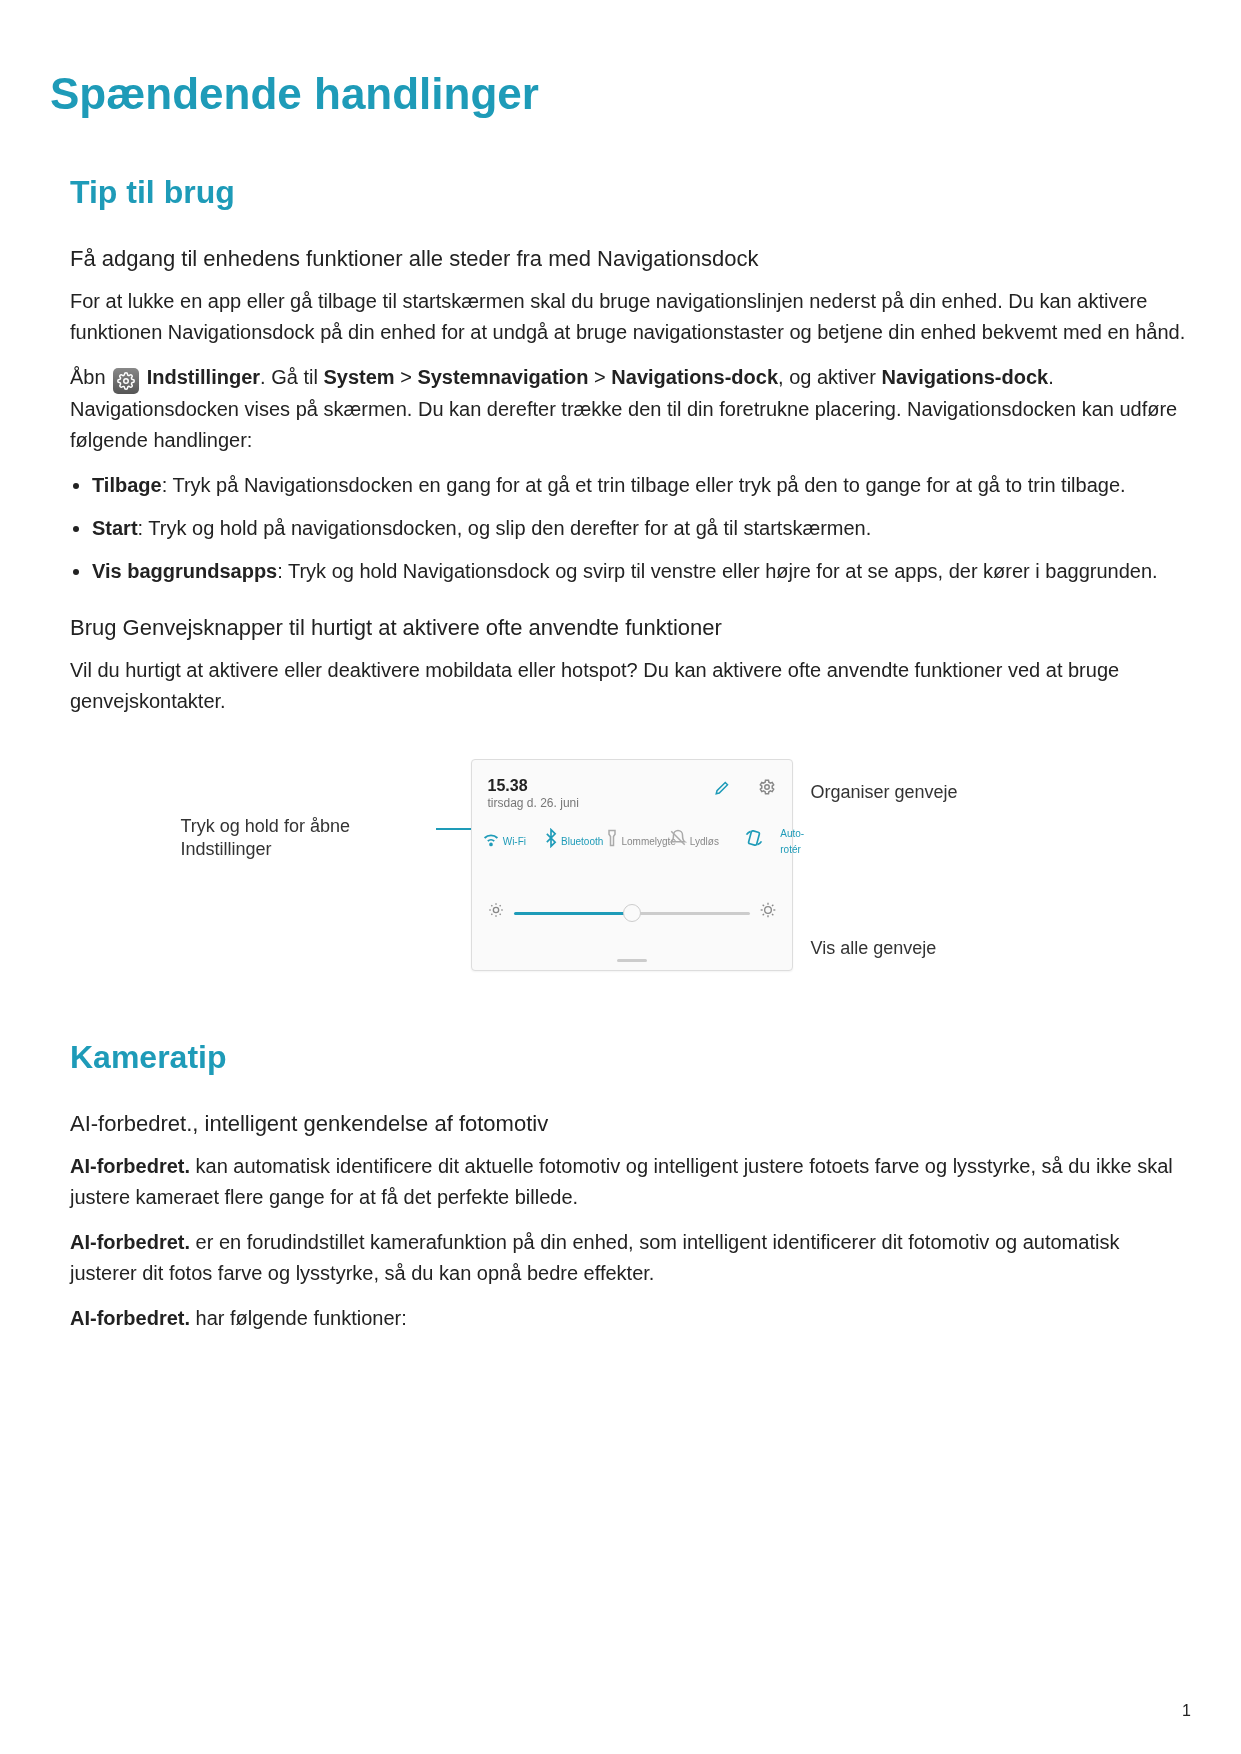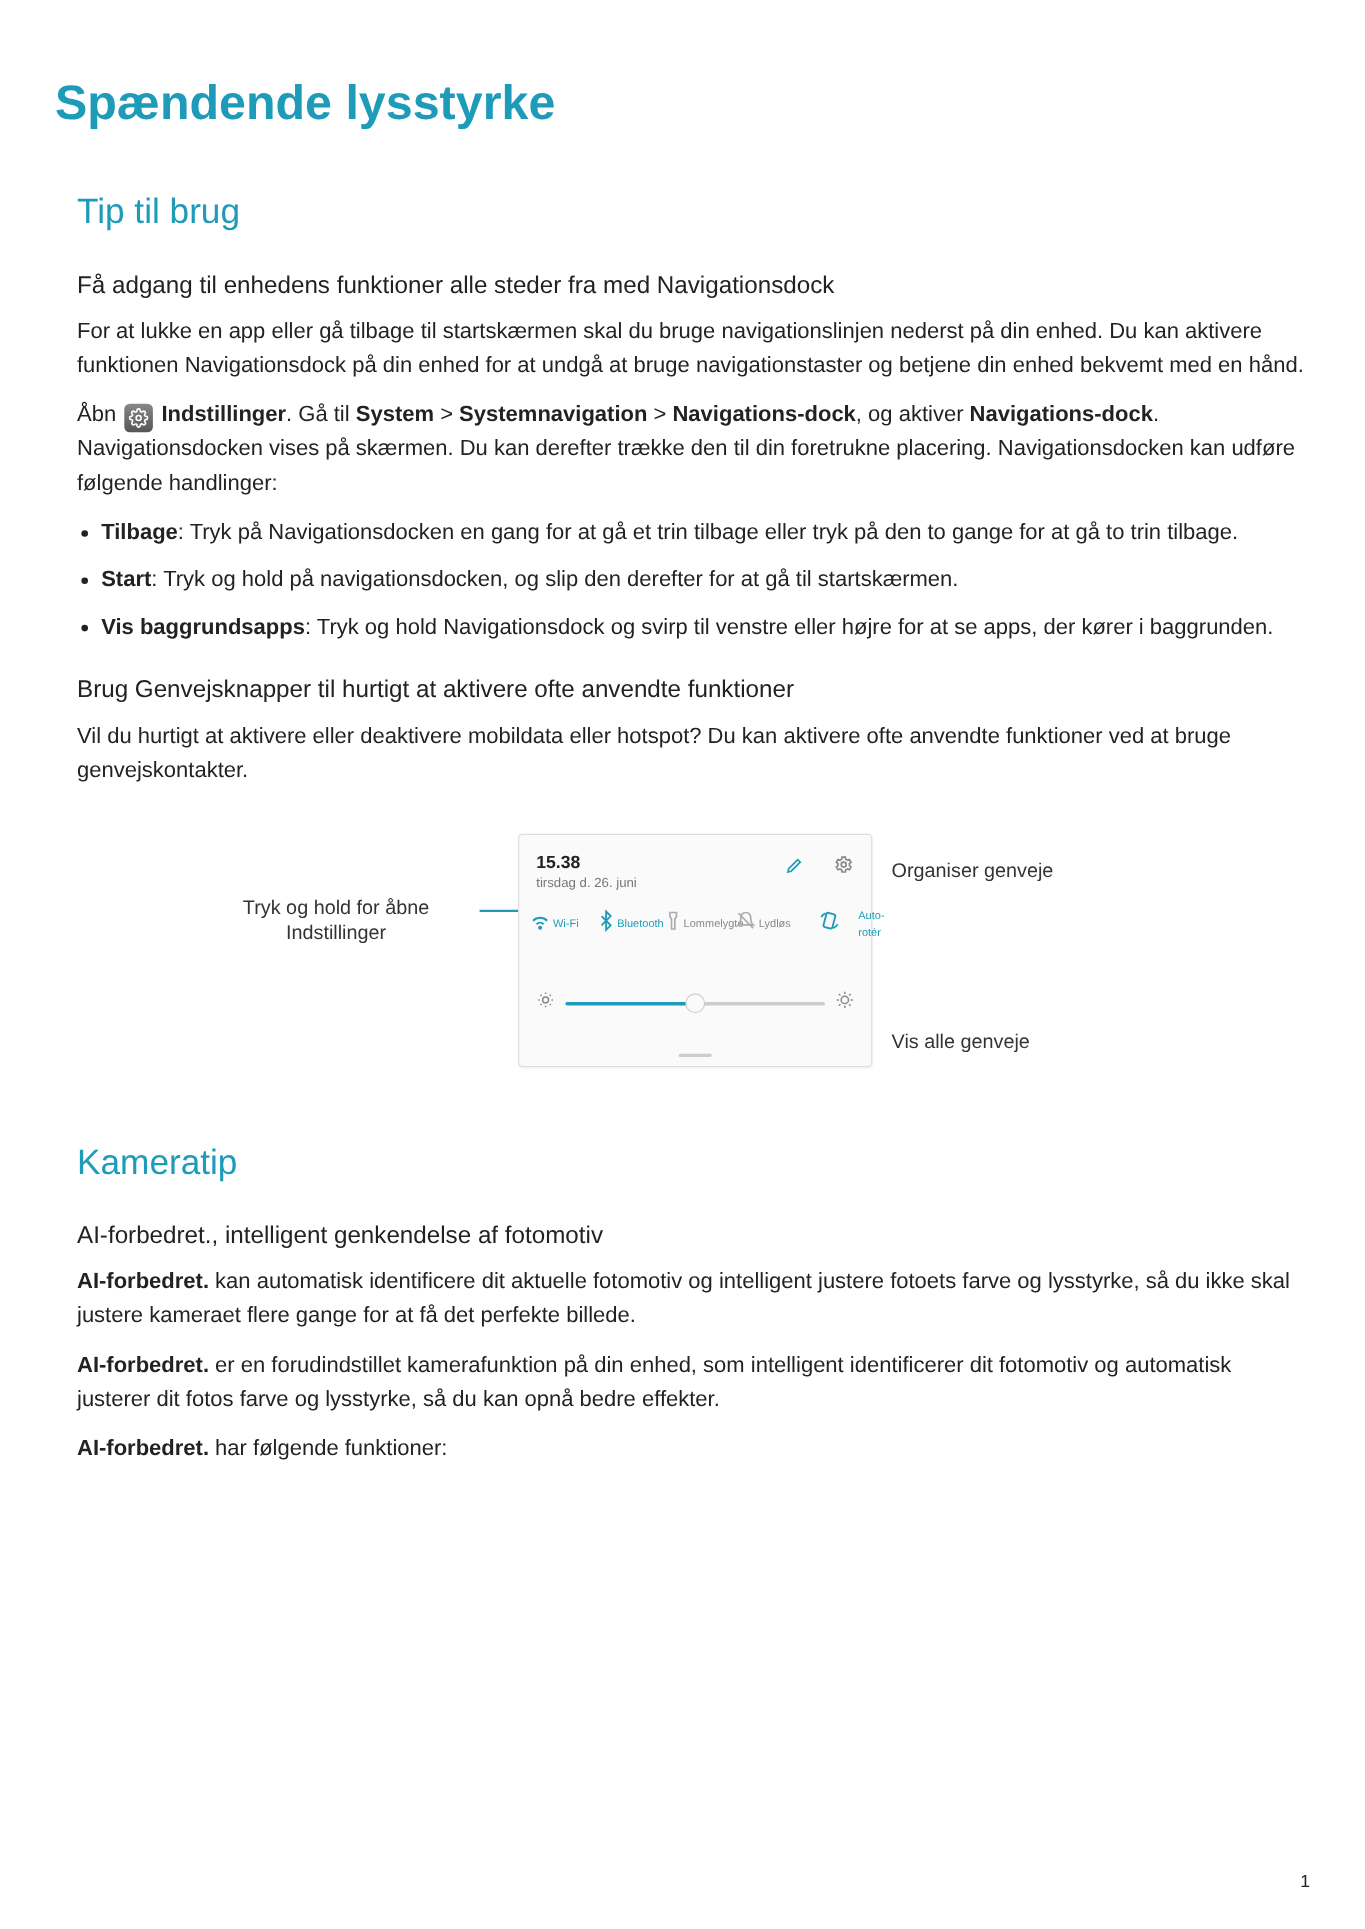--- a/index.html
+++ b/index.html
@@ -16,21 +16,21 @@
   }
   h1 {
     color: #1e9bb8;
     font-size: 44px;
     font-weight: 700;
     margin: 0 0 40px 0;
   }
   h2 {
     color: #1e9bb8;
     font-size: 32px;
-    font-weight: 400;
+    font-weight: 700;
     margin: 30px 0 20px 20px;
   }
   h3 {
     color: #222;
     font-size: 22px;
     font-weight: 400;
     margin: 24px 0 10px 20px;
   }
   p {
     margin: 10px 0 14px 20px;
@@ -88,40 +88,40 @@
   .gray    { color:#aaa; }
   .autorot { color:#1e9bb8;margin-left:16px; }
   .bright-row { position:absolute; top:140px; left:16px; right:16px; display:flex; align-items:center; gap:10px;}
   .sun { width:16px; height:16px; }
   .track { flex:1; height:3px; background:linear-gradient(to right,#1e9bb8 0 50%, #ccc 50% 100%); border-radius:2px; position:relative;}
   .knob { position:absolute; top:50%; left:50%; width:16px; height:16px; background:#fafafa; border:1px solid #ccc; border-radius:50%; transform:translate(-50%,-50%);}
   .handle-bar { position:absolute; bottom:8px; left:50%; transform:translateX(-50%); width:30px; height:3px; background:#ccc; border-radius:2px;}
 
   
   .cl { position:absolute; color:#333; font-size:18px; line-height:1.28; }
-  .cl-l1 { top:58px; left:0; width:250px; text-align:center; }
+  .cl-l1 { top:58px; left:0; width:250px; text-align:left; }
   .cl-r1 { top:2px;  left:630px; width:240px;margin-top:22px; }
   .cl-r2 { top:60px; left:630px; width:240px; }
   .cl-r3 { top:180px;left:630px; width:240px; }
 
   
   .leaders { position:absolute; inset:0; }
 
   .pagenum {
     position:absolute;
     bottom:30px;
     right:50px;
     font-size:16px;
     color:#222;
   }
 </style>
 </head>
 <body>
 
-<h1>Spændende lysstyrke</h1>
+<h1>Spændende handlinger</h1>
 
 <h2>Tip til brug</h2>
 
 <h3>Få adgang til enhedens funktioner alle steder fra med Navigationsdock</h3>
 <p>For at lukke en app eller gå tilbage til startskærmen skal du bruge navigationslinjen nederst på din enhed. Du kan aktivere funktionen Navigationsdock på din enhed for at undgå at bruge navigationstaster og betjene din enhed bekvemt med en hånd.</p>
 
 <p>
   <span>Åbn </span>
   <span class="settings-icon">
     <svg viewBox="0 0 24 24" fill="none" stroke="#fff" stroke-width="2">

